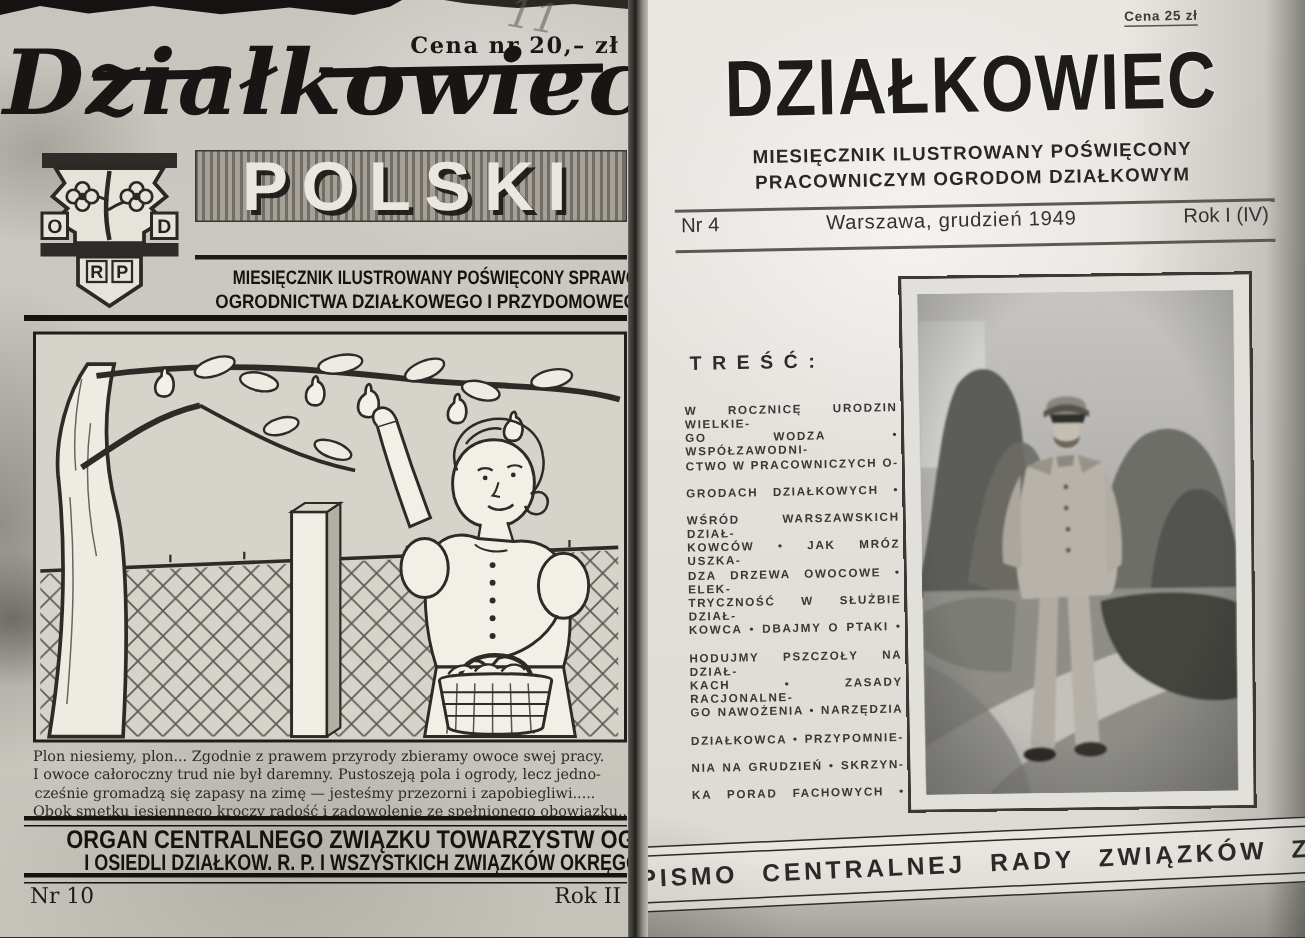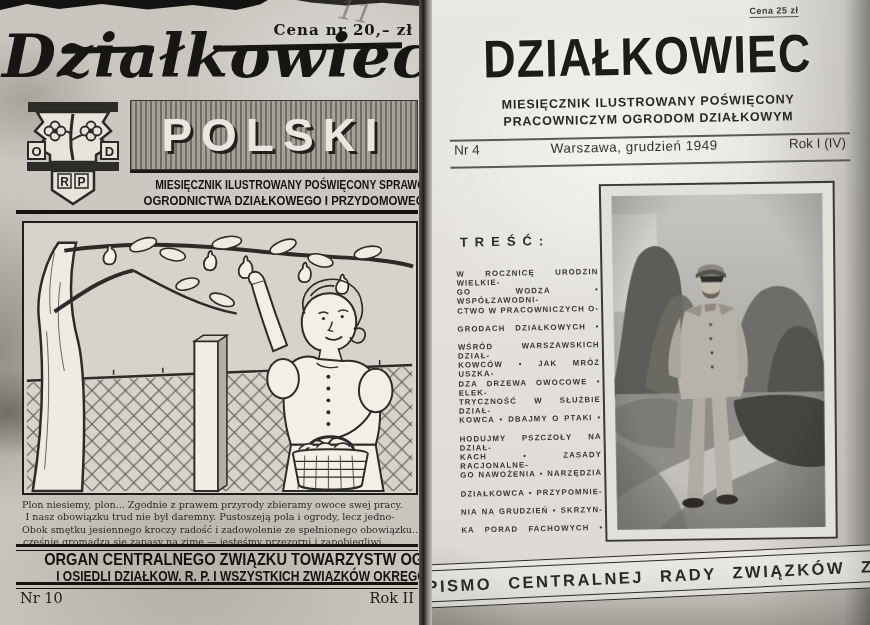--- a/index.html
+++ b/index.html
@@ -27,21 +27,21 @@
     font-size:27px; color:rgba(92,90,86,.55); transform:rotate(10deg); }
   .price-left { position:absolute; right:6px; top:21px; font-family:"DejaVu Serif", serif; font-weight:bold;
     font-size:15px; letter-spacing:1px; }
   .title-1947 { position:absolute; left:10px; top:26px; width:400px; text-align:center;
     font-family:"DejaVu Serif", serif; font-style:italic; font-weight:bold; font-size:60px; line-height:1;
     letter-spacing:1px; transform:scaleX(1.04); color:#171614; }
   .title-bar { position:absolute; height:6px; background:#171614; transform:rotate(-1deg); }
   .tb-a { left:62px; top:47px; width:92px; }
   .tb-b { left:214px; top:44px; width:188px; }
   .emblem-wrap { position:absolute; left:22px; top:100px; width:102px; height:108px; }
-  .polski-bar { position:absolute; left:130px; top:100px; width:288px; height:70px;
+  .polski-bar { position:absolute; left:130px; top:100px; width:288px; height:48px;
     background:repeating-linear-gradient(90deg, #716d65 0 2px, #a5a199 2px 5px);
     box-shadow:inset 0 0 0 1px #3a3834; display:flex; align-items:center; justify-content:center;
     font-weight:bold; font-size:46px; letter-spacing:9px; color:#eae7e0;
     text-shadow:3px 3px 0 rgba(22,21,18,.9); }
   .rule-thin { position:absolute; left:130px; top:170px; width:288px; height:3px; background:#1c1b18; }
   .subtitle-1947 { position:absolute; left:126px; top:177px; width:292px; font-weight:bold; font-size:13px;
     line-height:16px; color:#14130f; text-align:center; }
   .subtitle-1947 .squeeze { display:block; white-space:nowrap; }
   .sq-1 { transform:scaleX(.80); }
   .sq-2 { transform:scaleX(.88); }
@@ -247,23 +247,23 @@
               <line x1="320" y1="236" x2="321" y2="270"></line>
             <line x1="332" y1="236" x2="334" y2="268"></line>
           </g>
           <path d="M278,230 C282,224 290,222 294,226 M296,228 C300,222 308,222 312,226 M314,228 C318,222 326,222 330,227" fill="#f2efe7" stroke-width="1.6"></path>
         </g>
       </svg>
     </figure>
 
     <div class="caption">
       <div>Plon niesiemy, plon... Zgodnie z prawem przyrody zbieramy owoce swej pracy.</div>
-      <div>I nasz obowiązku trud nie był daremny. Pustoszeją pola i ogrody, lecz jedno-</div>
+      <div>I owoce całoroczny trud nie był daremny. Pustoszeją pola i ogrody, lecz jedno-</div>
+      <div>cześnie gromadzą się zapasy na zimę — jesteśmy przezorni i zapobiegliwi.....</div>
       <div>Obok smętku jesiennego kroczy radość i zadowolenie ze spełnionego obowiązku..</div>
-      <div>cześnie gromadzą się zapasy na zimę — jesteśmy przezorni i zapobiegliwi.....</div>
     </div>
 
     <div class="dbl-rule dr-1"></div>
     <div class="organ">
       <span class="squeeze org-1">ORGAN CENTRALNEGO ZWIĄZKU TOWARZYSTW OGRODÓW</span>
       <span class="squeeze org-2">I OSIEDLI DZIAŁKOW. R. P. I WSZYSTKICH ZWIĄZKÓW OKRĘGOWYCH</span>
     </div>
     <div class="dbl-rule dr-2"></div>
 
     <div class="footer-1947">

